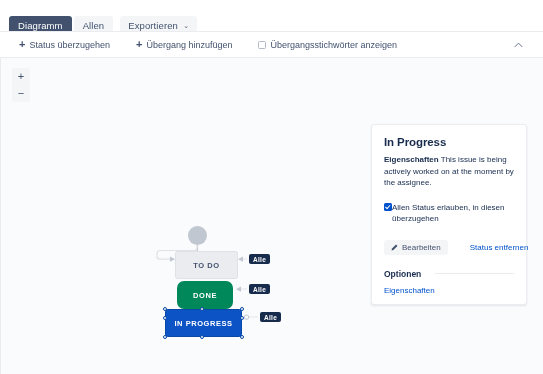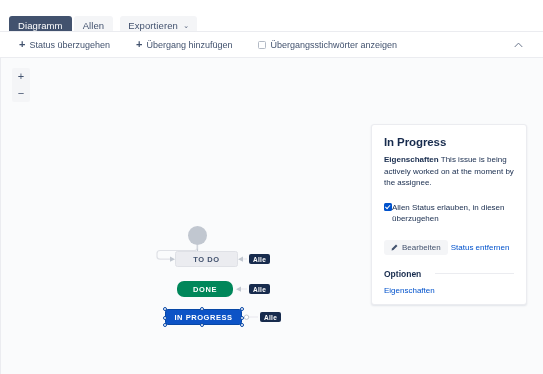--- a/index.html
+++ b/index.html
@@ -71,21 +71,21 @@
     display: flex; flex-direction: column; align-items: center;
   }
   .zoombtn {
     width: 18px; height: 17px; display: flex; align-items: center; justify-content: center;
     color: #42526E; font-size: 11px; cursor: pointer; line-height: 1; user-select: none;
   }
 
   
   .diagram { position: absolute; left: 0; top: 0; width: 380px; height: 316px; }
   .node {
-    position: absolute; height: 16px;
+    position: absolute; height: 28px;
     display: flex; align-items: center; justify-content: center;
     font-size: 7.5px; font-weight: 700; letter-spacing: .55px;
     border-radius: 2.5px; white-space: nowrap;
     cursor: pointer;
   }
   #node-todo {
     left: 175px; top: 193px; width: 63px;
     background: #EBECF0; color: #42526E; border: 1px solid #DFE1E6;
   }
   #node-done {
@@ -132,21 +132,21 @@
   .chk-on {
     width: 8px; height: 8px; background: #0052CC; border-radius: 1.5px;
     flex: none; margin-top: 1px; position: relative;
   }
   .chk-on::after {
     content: ""; position: absolute; left: 2.4px; top: .8px;
     width: 2.4px; height: 4.4px; border: solid #ffffff;
     border-width: 0 1.2px 1.2px 0; transform: rotate(42deg);
   }
   .panel-chk-label { font-size: 8px; line-height: 1.45; color: #172B4D; }
-  .panel-actions { display: flex; align-items: center; gap: 3px; margin-top: 15px; }
+  .panel-actions { display: flex; align-items: center; gap: 22px; margin-top: 15px; }
   .btn-edit {
     display: flex; align-items: center; gap: 4px;
     background: #F4F5F7; color: #42526E;
     font-size: 8px; height: 15px; padding: 0 7px; border-radius: 3px;
     border: none; cursor: pointer; font-family: inherit; white-space: nowrap;
   }
   .pencil { width: 7px; height: 7px; flex: none; }
   .link { font-size: 8px; color: #0052CC; cursor: pointer; white-space: nowrap; }
   .opt-head { display: flex; align-items: center; gap: 14px; margin-top: 14px; }
   .opt-head-label { font-size: 8.5px; font-weight: 700; color: #172B4D; white-space: nowrap; }

